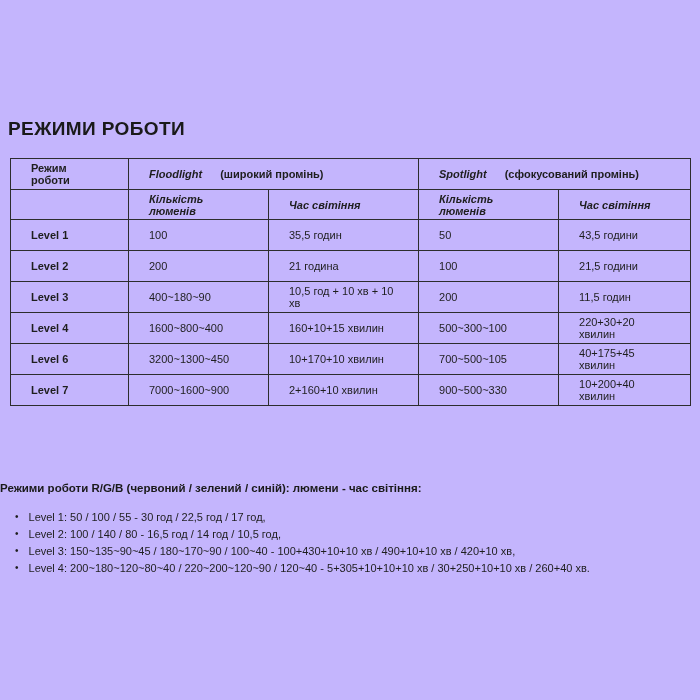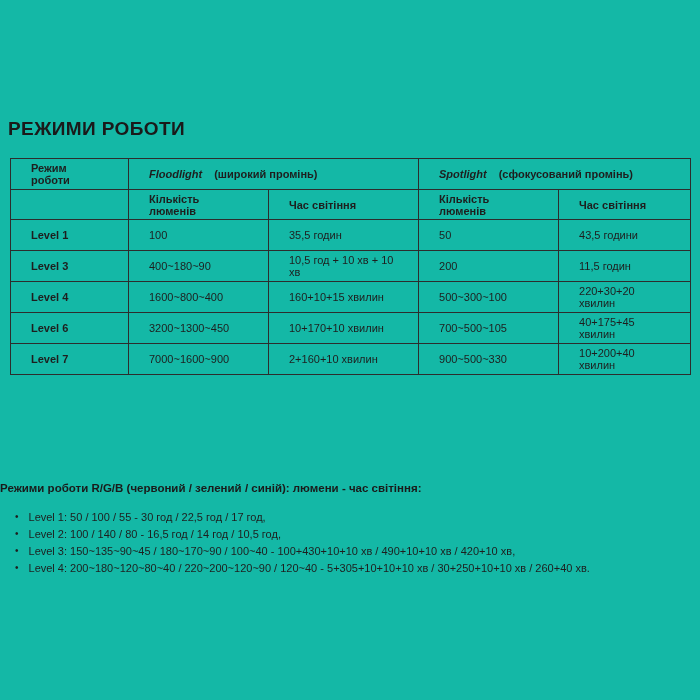--- a/index.html
+++ b/index.html
@@ -4,21 +4,21 @@
 <style>
   * { margin: 0; padding: 0; box-sizing: border-box; }
   html, body { background: #ffffff; }
   body {
     width: 700px; height: 700px;
     font-family: "Liberation Sans", "DejaVu Sans", sans-serif;
     color: #1e1e1e;
     position: relative;
     overflow: hidden;
   }
-  .page { position: absolute; inset: 0; background: #14b8a6; }
+  .page { position: absolute; inset: 0; background: #c4b5fd; }
 
   .page-title {
     position: absolute; left: 8px; top: 118px;
     font-size: 19px; font-weight: 800; letter-spacing: 0.4px;
     color: #1a1a1a;
   }
 
   table.modes-table {
     position: absolute; left: 10px; top: 158px;
     width: 680px;
@@ -26,25 +26,25 @@
     table-layout: fixed;
   }
   table.modes-table td, table.modes-table th {
     border: 1.5px solid #2d2d2d;
     vertical-align: middle;
     font-size: 11px;
     padding: 0 20px;
     color: #1e1e1e;
   }
   tr.group-header-row { height: 31px; }
-  tr.sub-header-row   { height: 30px; }
+  tr.sub-header-row   { height: 30px; font-style: italic; }
   tr.data-row         { height: 31px; }
   .th-bold   { font-weight: 700; }
   .group-name { font-style: italic; font-weight: 700; }
-  .group-desc { font-weight: 700; margin-left: 12px; }
+  .group-desc { font-weight: 700; margin-left: 18px; }
   td.level-cell { font-weight: 700; }
 
   .rgb-heading {
     position: absolute; left: 0; top: 482px;
     font-size: 11.5px; font-weight: 700; color: #1a1a1a;
   }
   ul.rgb-list {
     position: absolute; left: 15px; top: 509px;
     list-style: none;
   }
@@ -88,20 +88,27 @@
       </tr>
 
       <tr class="data-row">
         <td class="level-cell">Level 1</td>
         <td>100</td>
         <td>35,5 годин</td>
         <td>50</td>
         <td>43,5 години</td>
       </tr>
       <tr class="data-row">
+        <td class="level-cell">Level 2</td>
+        <td>200</td>
+        <td>21 година</td>
+        <td>100</td>
+        <td>21,5 години</td>
+      </tr>
+      <tr class="data-row">
         <td class="level-cell">Level 3</td>
         <td>400~180~90</td>
         <td>10,5 год + 10 хв + 10 хв</td>
         <td>200</td>
         <td>11,5 годин</td>
       </tr>
       <tr class="data-row">
         <td class="level-cell">Level 4</td>
         <td>1600~800~400</td>
         <td>160+10+15 хвилин</td>

